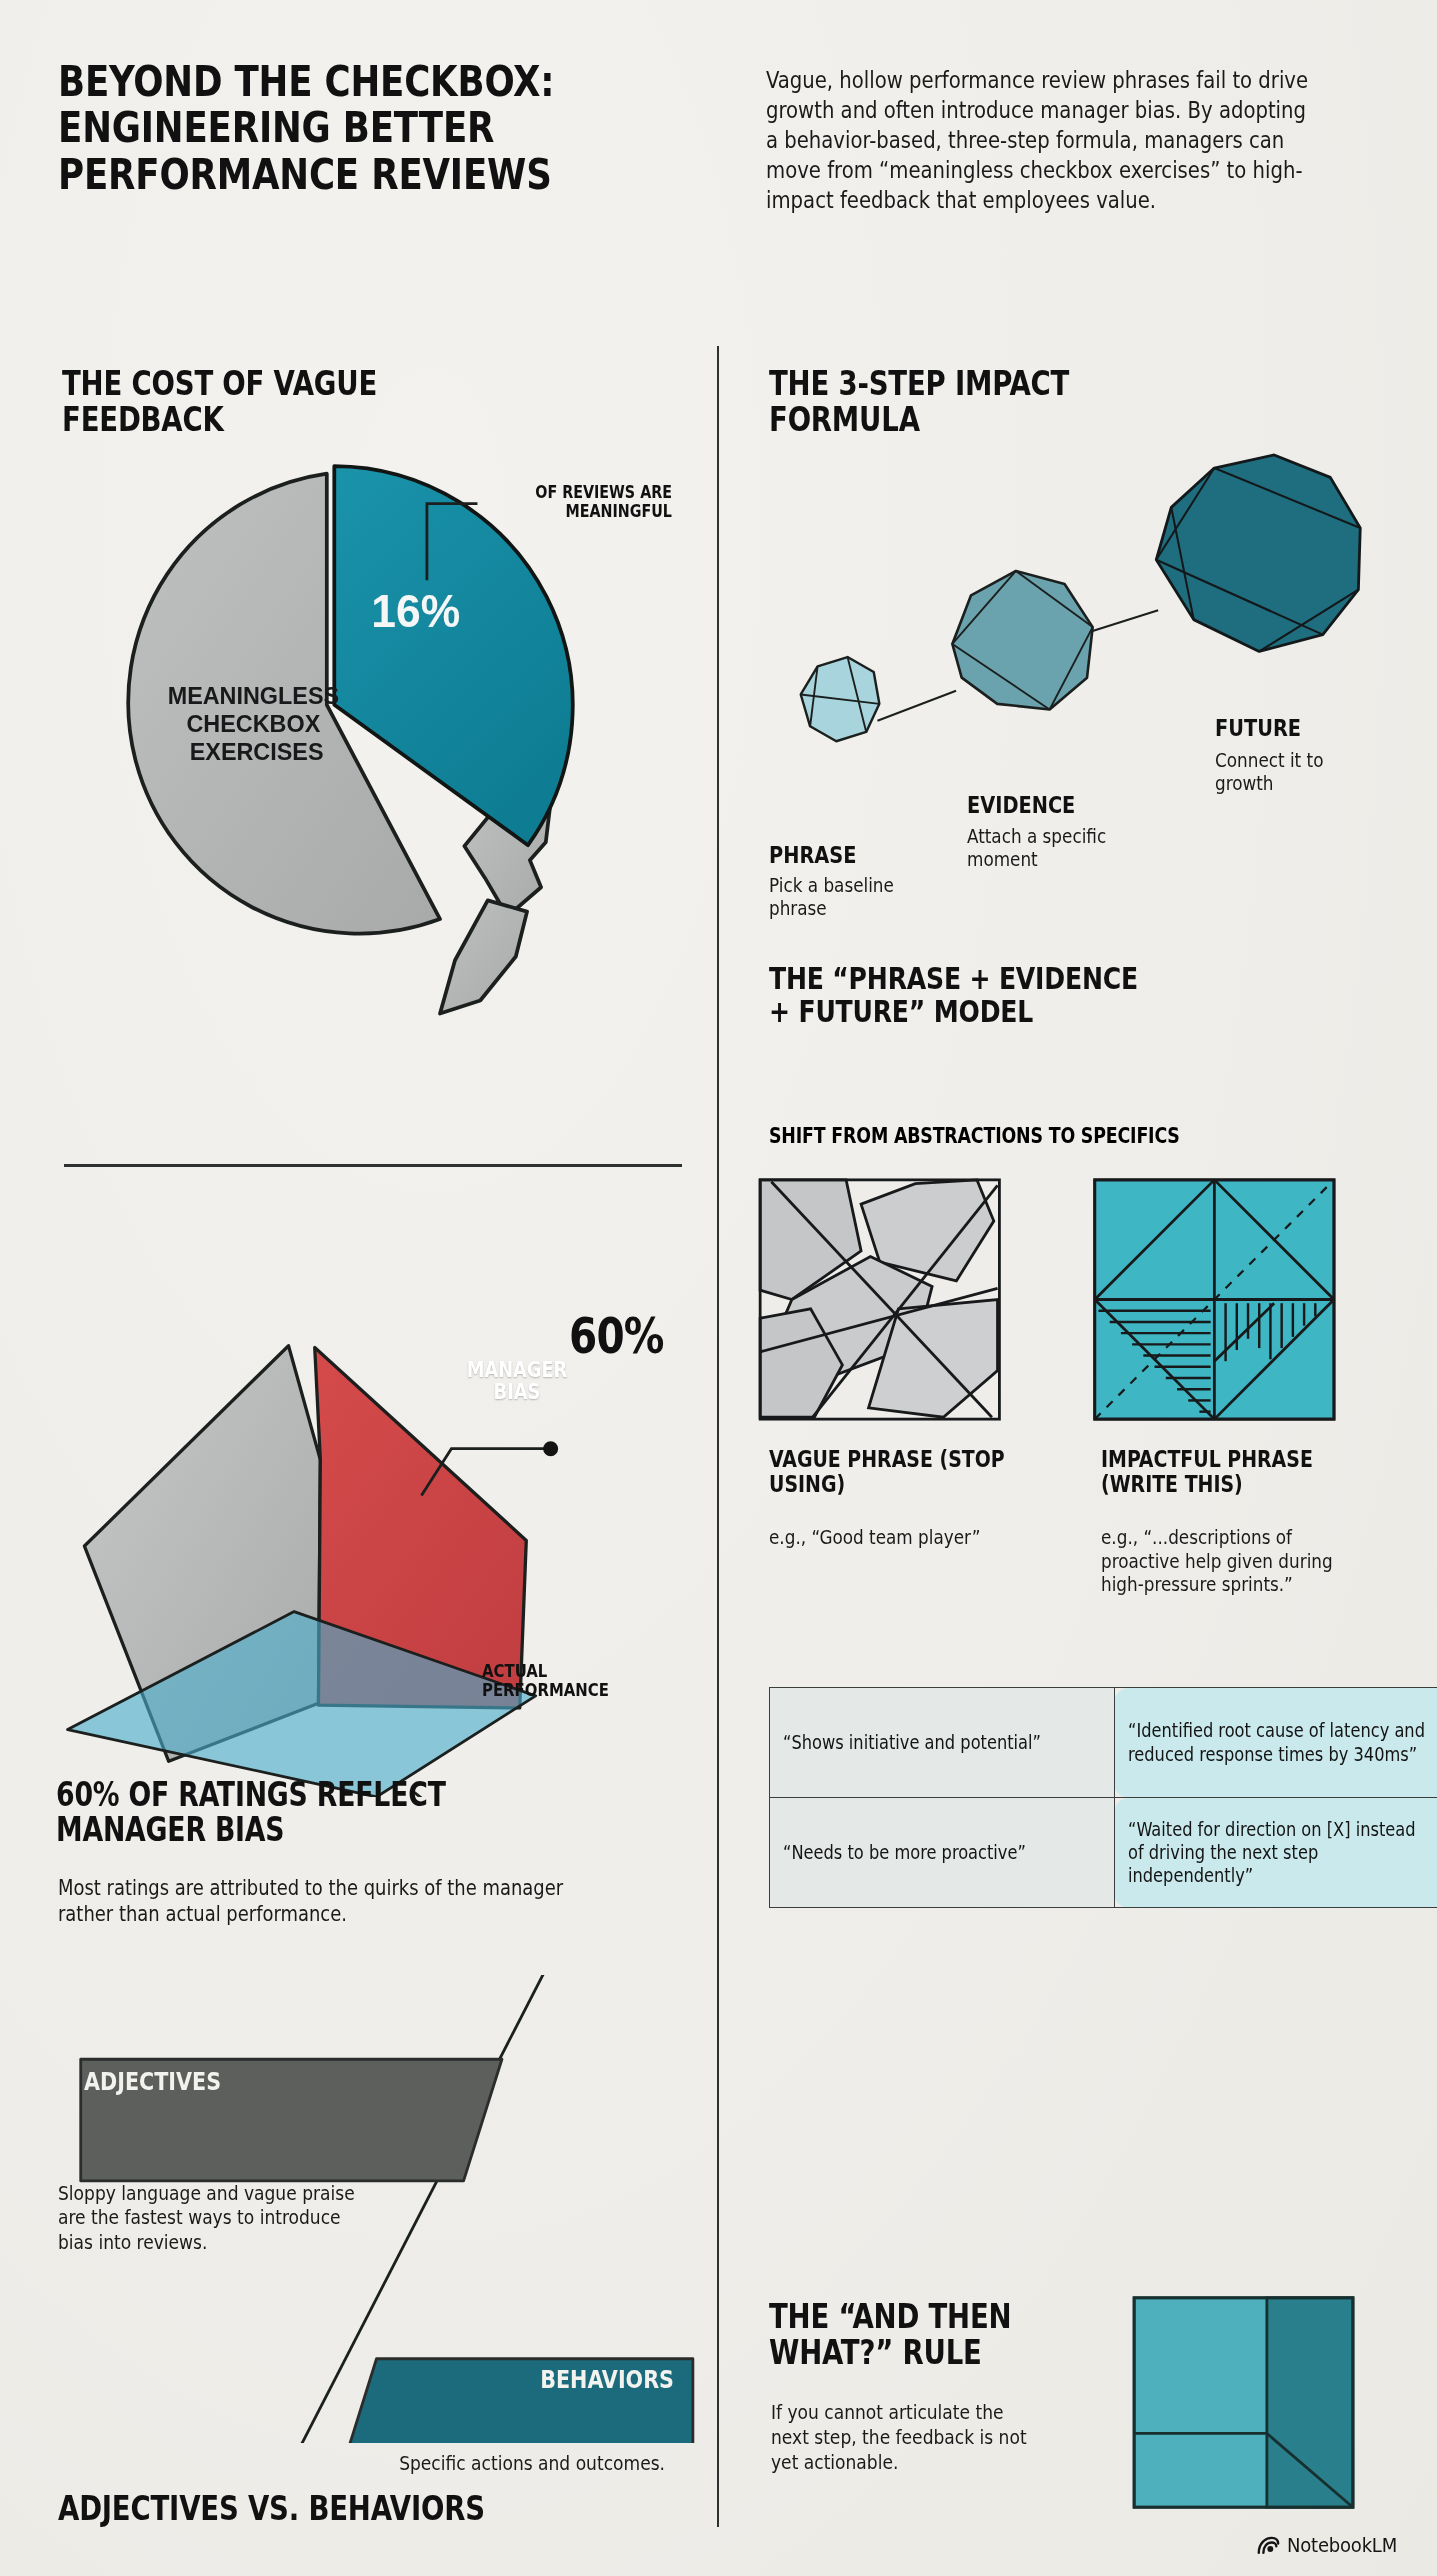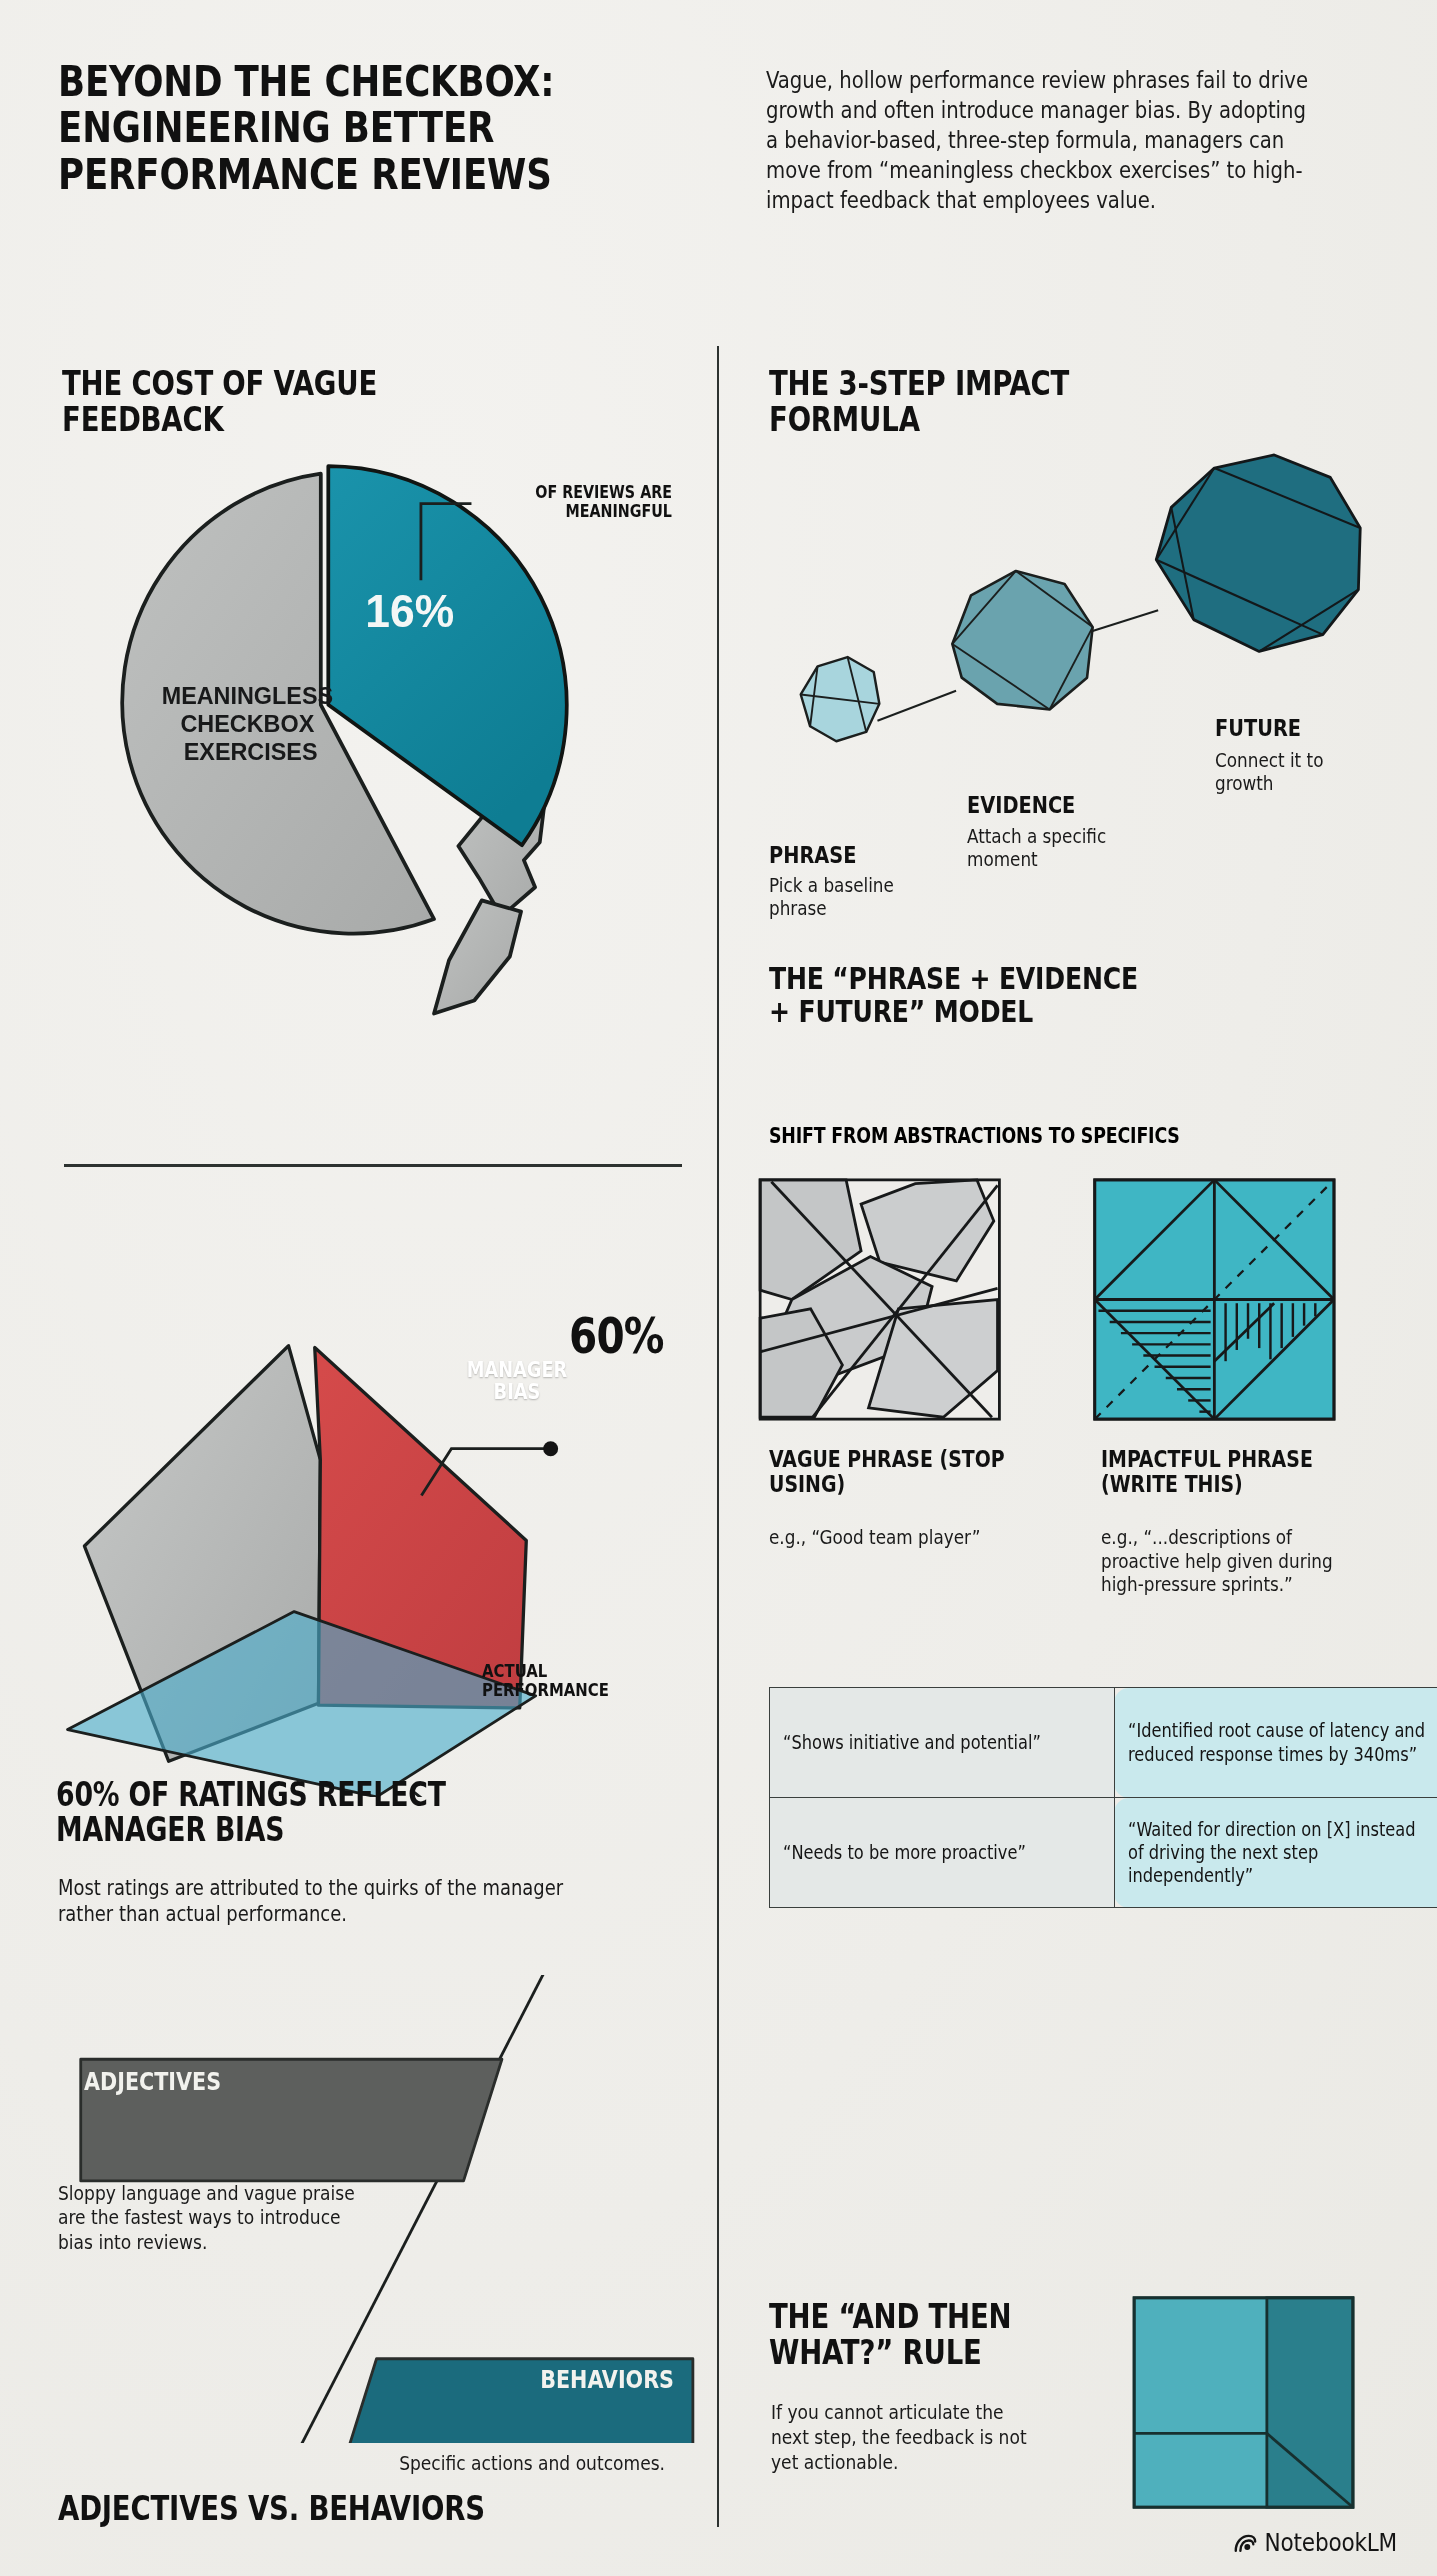--- a/index.html
+++ b/index.html
@@ -44,21 +44,21 @@
     position:absolute; left:717px; top:346px; width:1.9px; height:2181px;
     background:#2d3230;
   }
   #hdivider {
     position:absolute; left:64px; top:1164px; width:618px; height:2.8px;
     background:#2d3230;
   }
 
   
   #cost-head { position:absolute; left:62px; top:365px; width:393px; font-size:34px; }
-  #pie-wrap { position:absolute; left:56px; top:440px; width:655px; height:655px;text-align:right; }
+  #pie-wrap { position:absolute; left:62px; top:440px; width:655px; height:655px;text-align:right; }
   #pie-callout {
     position:absolute; left:466px; top:483px; width:206px;
     font-weight:bold; font-size:17.3px; line-height:1.12;
     text-transform:uppercase; text-align:right; color:#111;
     transform:scaleX(0.92); transform-origin:right top;
   }
 
   
   #bias-wrap { position:absolute; left:47px; top:1179px; width:674px; height:618px; }
   #bias-pct {
@@ -159,21 +159,21 @@
   #rule-sub  { position:absolute; left:771px; top:2400px; width:290px; font-size:20px;
                line-height:1.24; color:#1a1a1a;
                transform:scaleX(0.95); transform-origin:left top; }
   #rule-art  { position:absolute; left:1131px; top:2295px; width:225px; height:215px; }
 
   
   #footer {
     position:absolute; right:41px; bottom:19px;
     display:flex; align-items:center; gap:7.5px;
   }
-  #footer .brand { font-size:24px; color:#151515; letter-spacing:-0.2px; }
+  #footer .brand { font-size:20px; color:#151515; letter-spacing:-0.2px; }
 </style>
 </head>
 <body>
 
 <div class="page">
 
   <h1 id="title" class="cond">BEYOND THE CHECKBOX: ENGINEERING BETTER PERFORMANCE REVIEWS</h1>
   <p id="intro" class="cond">Vague, hollow performance review phrases fail to drive growth and often introduce manager bias. By adopting a behavior-based, three-step formula, managers can move from “meaningless checkbox exercises” to high-impact feedback that employees value.</p>
 
   <div id="vdivider"></div>

